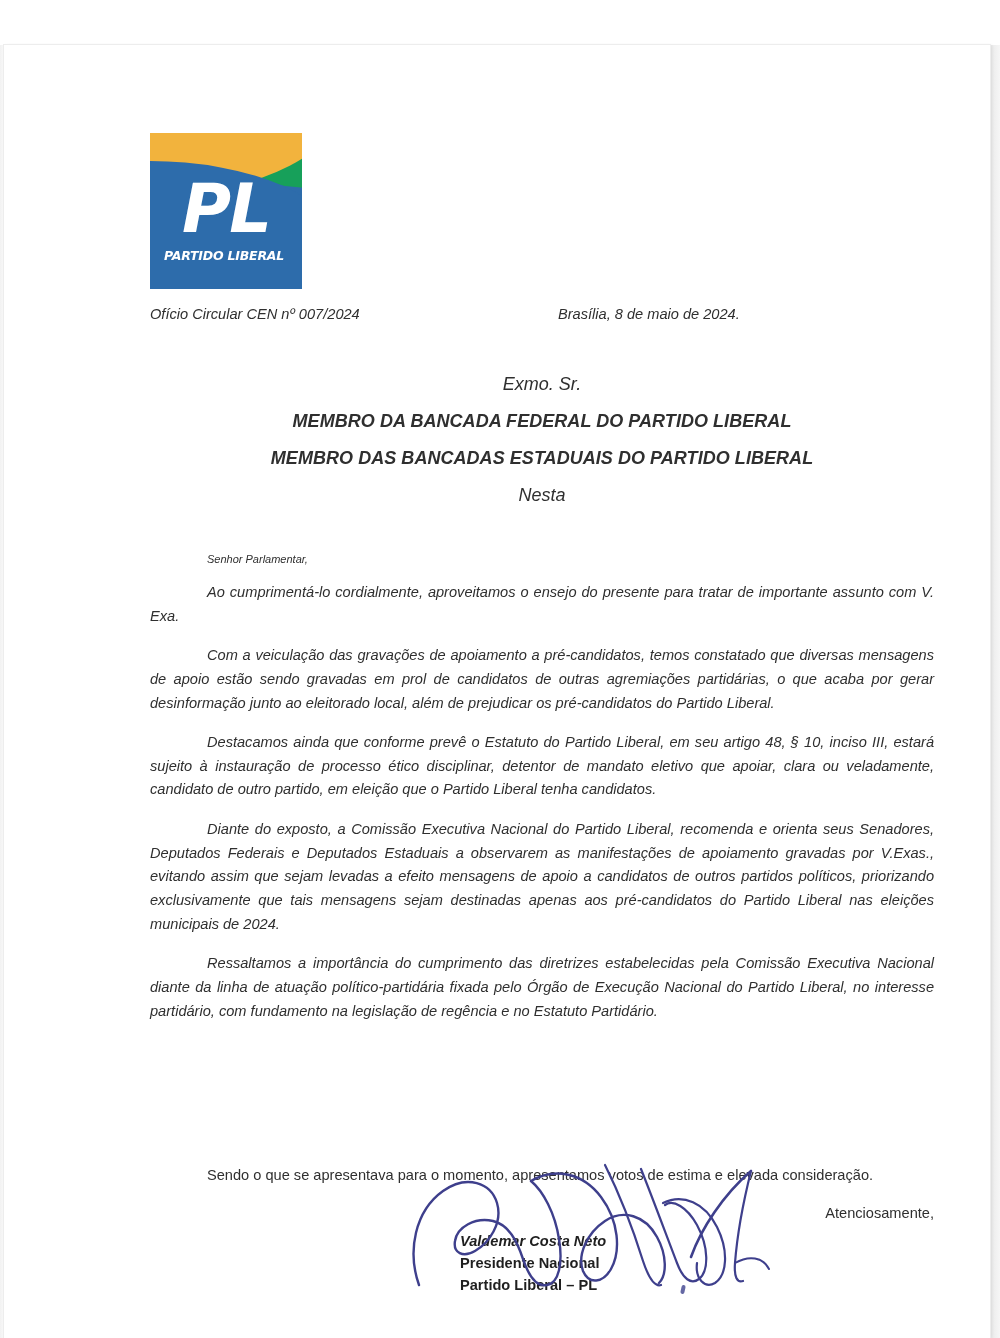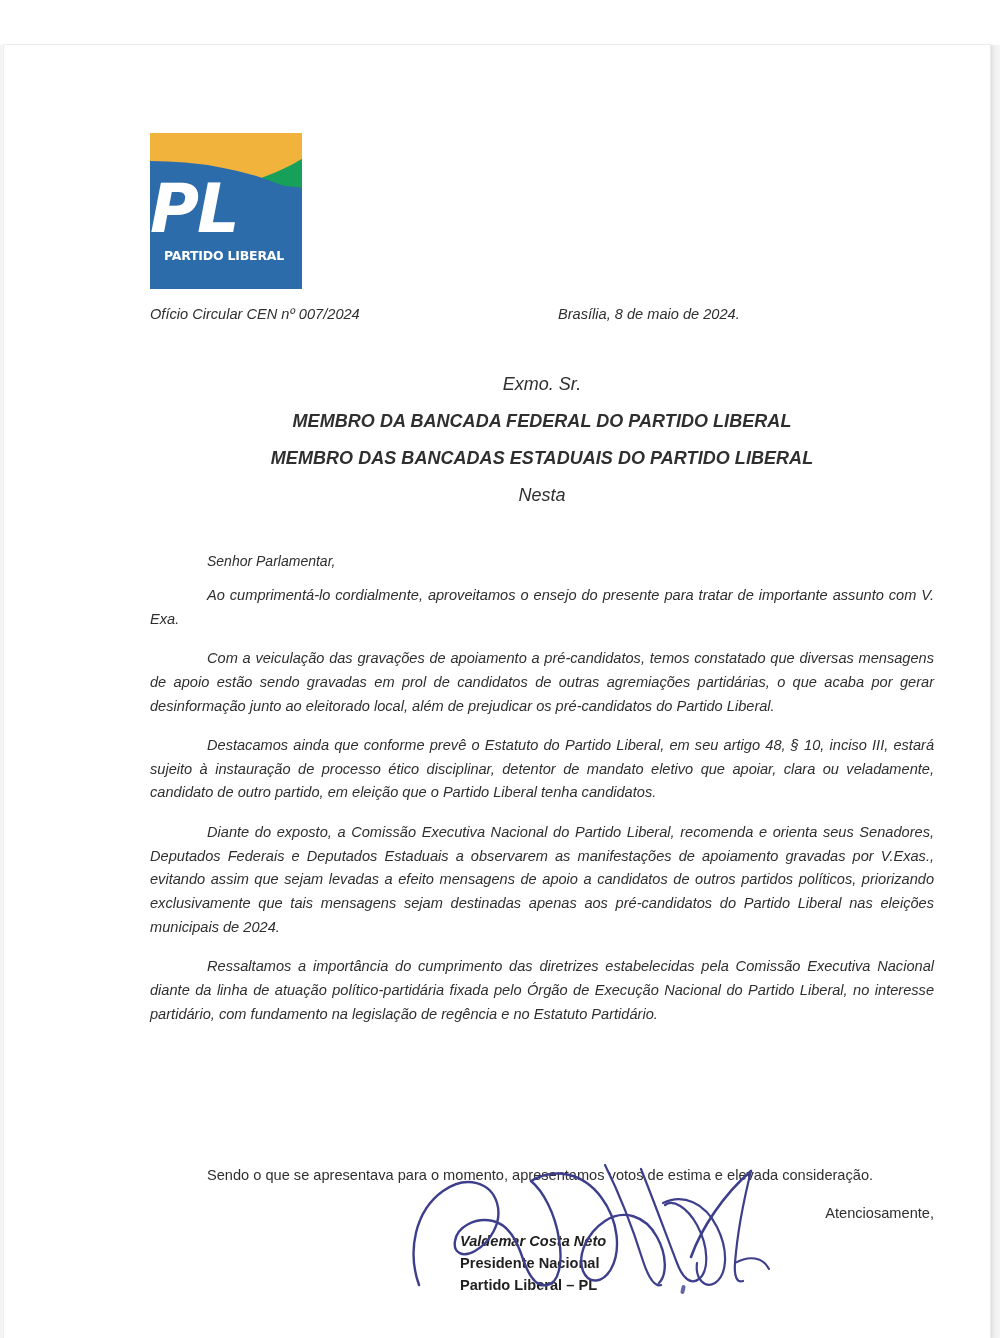--- a/index.html
+++ b/index.html
@@ -93,36 +93,37 @@
     width: 200px;
     height: 150px;
     background: #2d6cab;
     border-top-right-radius: 190px 84px;
   }
   #logo-pl-wordmark {
     position: absolute;
     left: 0;
     top: 44px;
     width: 152px;
-    text-align: left;
+    text-align: center;
     font-family: "DejaVu Sans", sans-serif;
     font-style: italic;
     font-weight: bold;
     font-size: 67px;
     line-height: 64px;
     letter-spacing: -2px;
     color: #ffffff;
   }
   #logo-sub-wordmark {
     position: absolute;
     left: 0;
     top: 115px;
     width: 148px;
     text-align: center;
     font-family: "DejaVu Sans", sans-serif;
+    font-style: italic;
     font-weight: bold;
     font-size: 12.5px;
     letter-spacing: -0.2px;
     color: #ffffff;
   }
 
   
   #doc-body {
     position: absolute;
     left: 146px;
@@ -141,21 +142,21 @@
   .meta-ref { position: absolute; left: 0; top: 0; }
   .meta-place { position: absolute; left: 408px; top: 0; }
 
   .addressee-block { margin-top: 46px; }
   .addr-line { font-size: 18px; margin-bottom: 19px; text-align: center; }
   .addr-line.bold { font-weight: bold; letter-spacing: 0.05px; }
 
   #salutation {
     margin-top: 50px;
     margin-left: 57px;
-    font-size: 14px;
+    font-size: 11px;
   }
 
   .para {
     margin-top: 16px;
     text-align: justify;
     text-justify: inter-word;
     font-size: 14.6px;
     line-height: 1.62;
     text-indent: 57px;
   }

